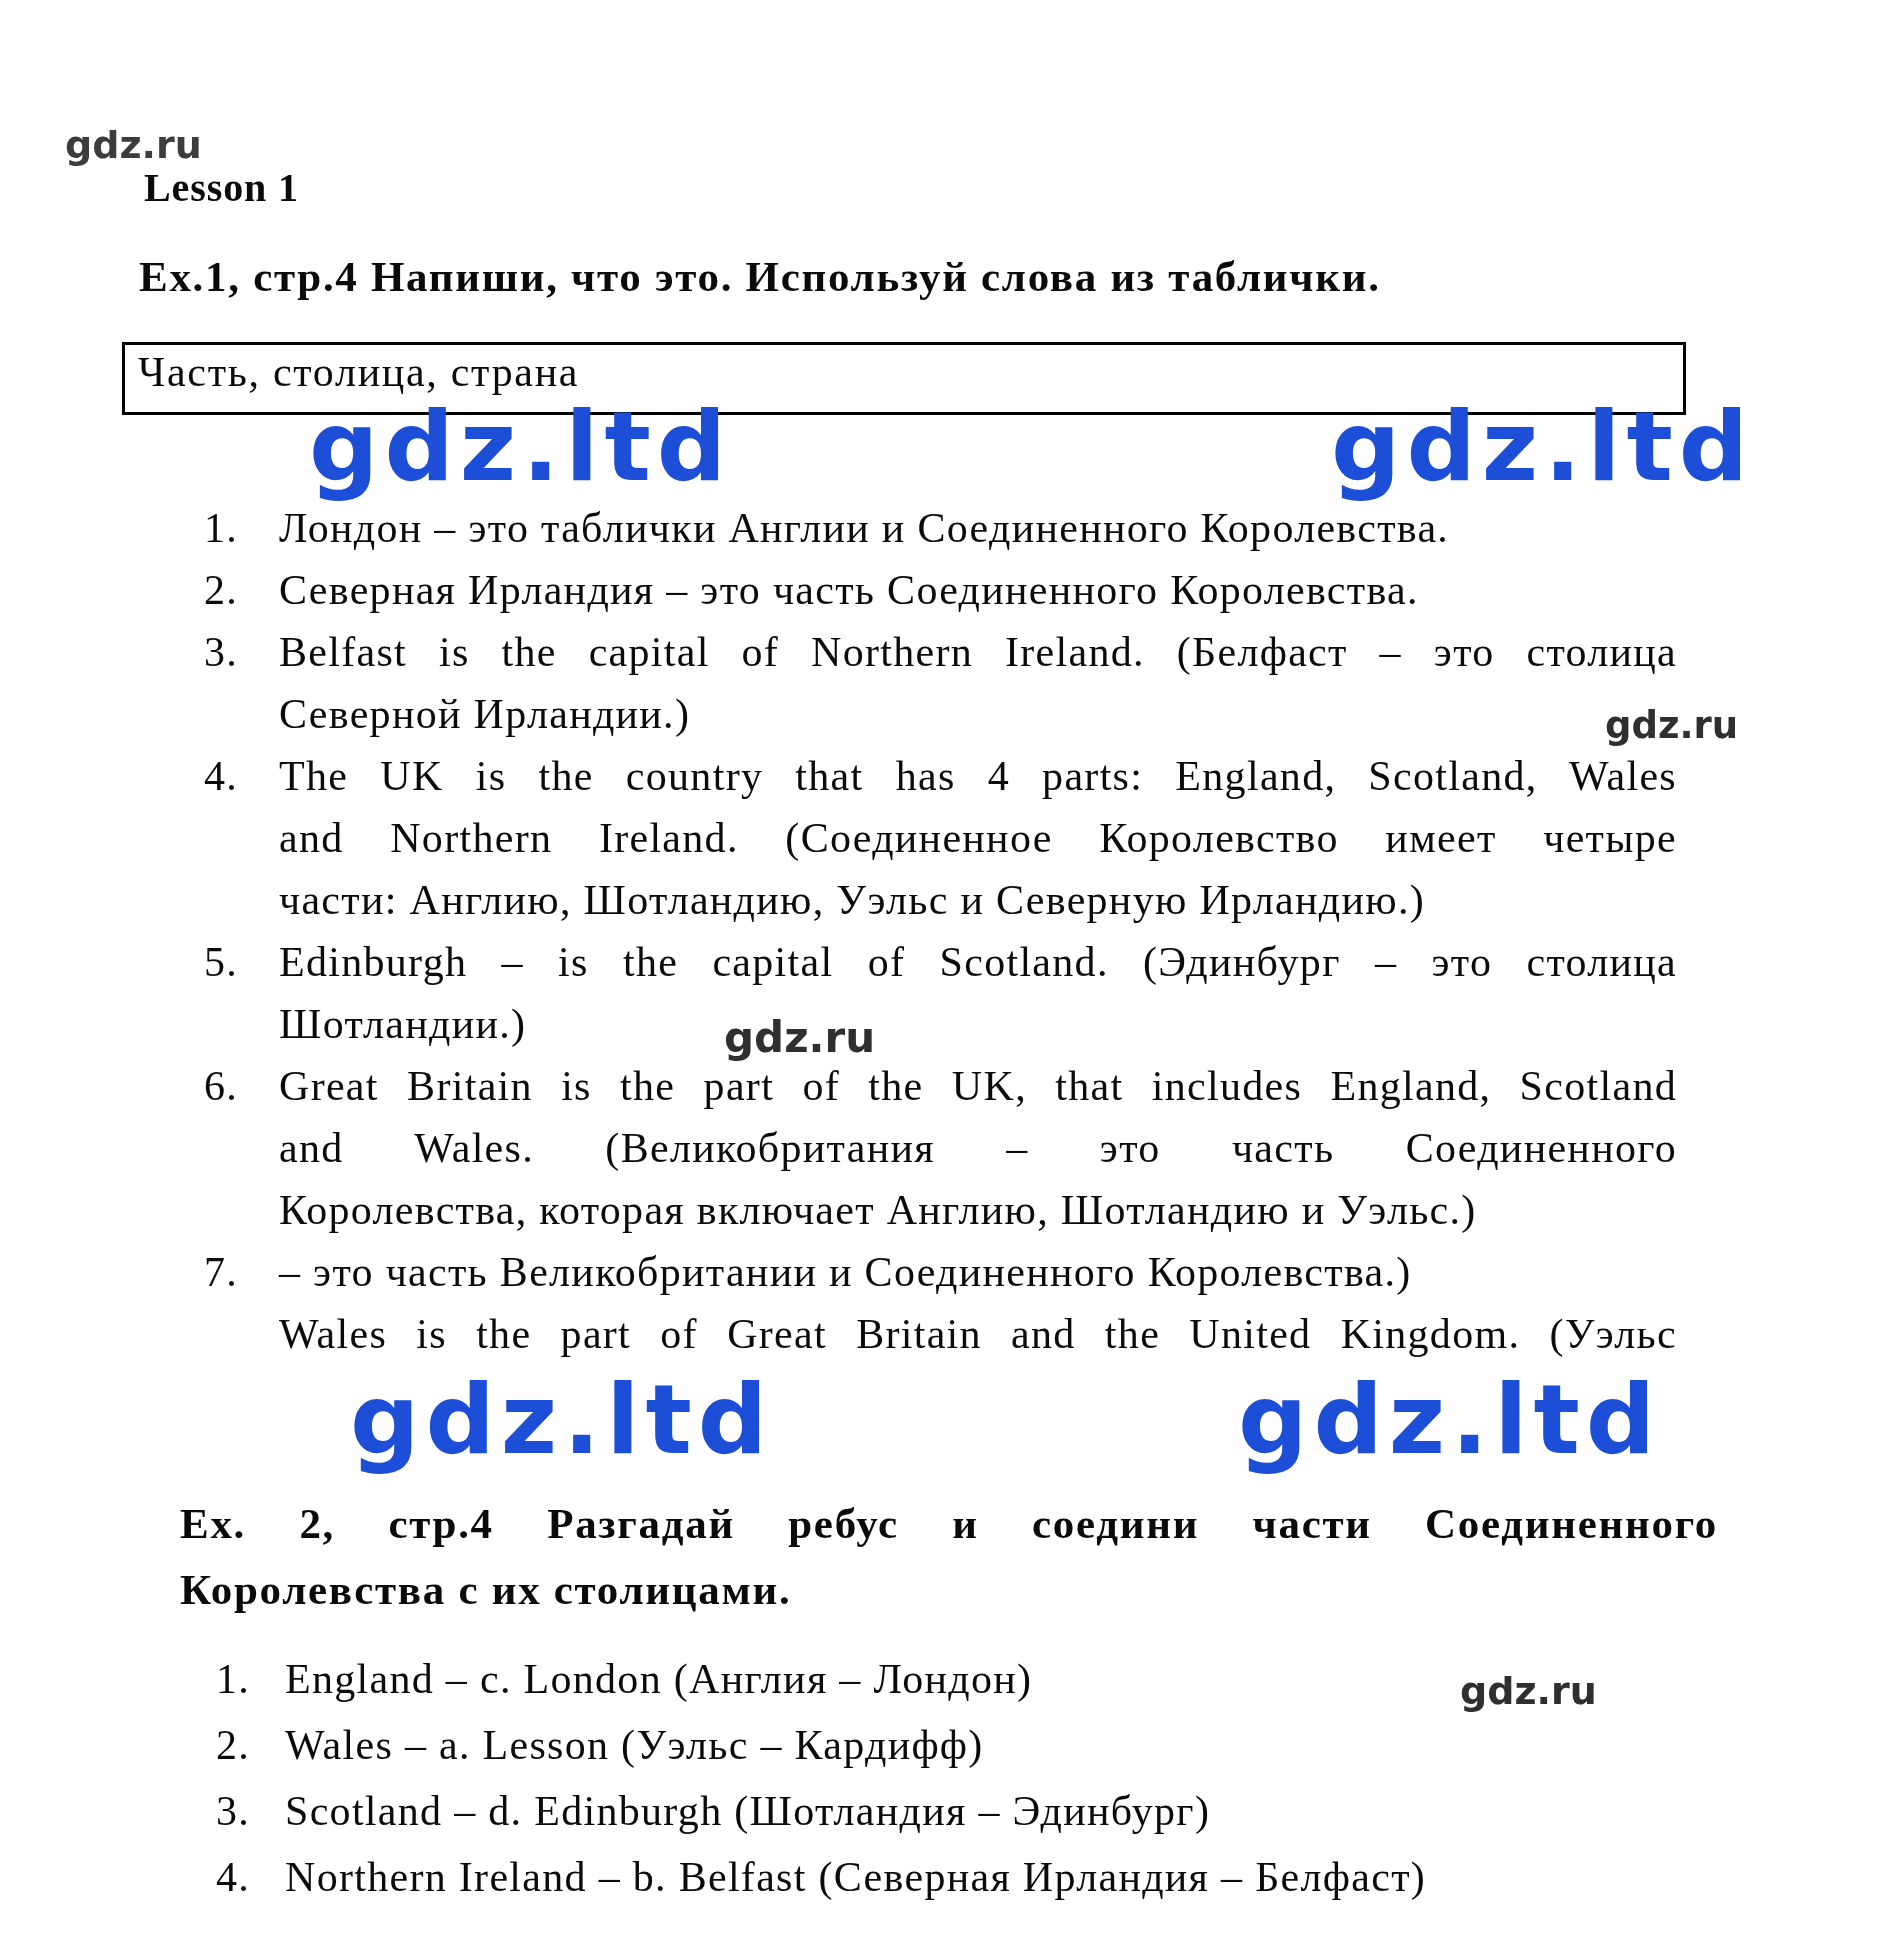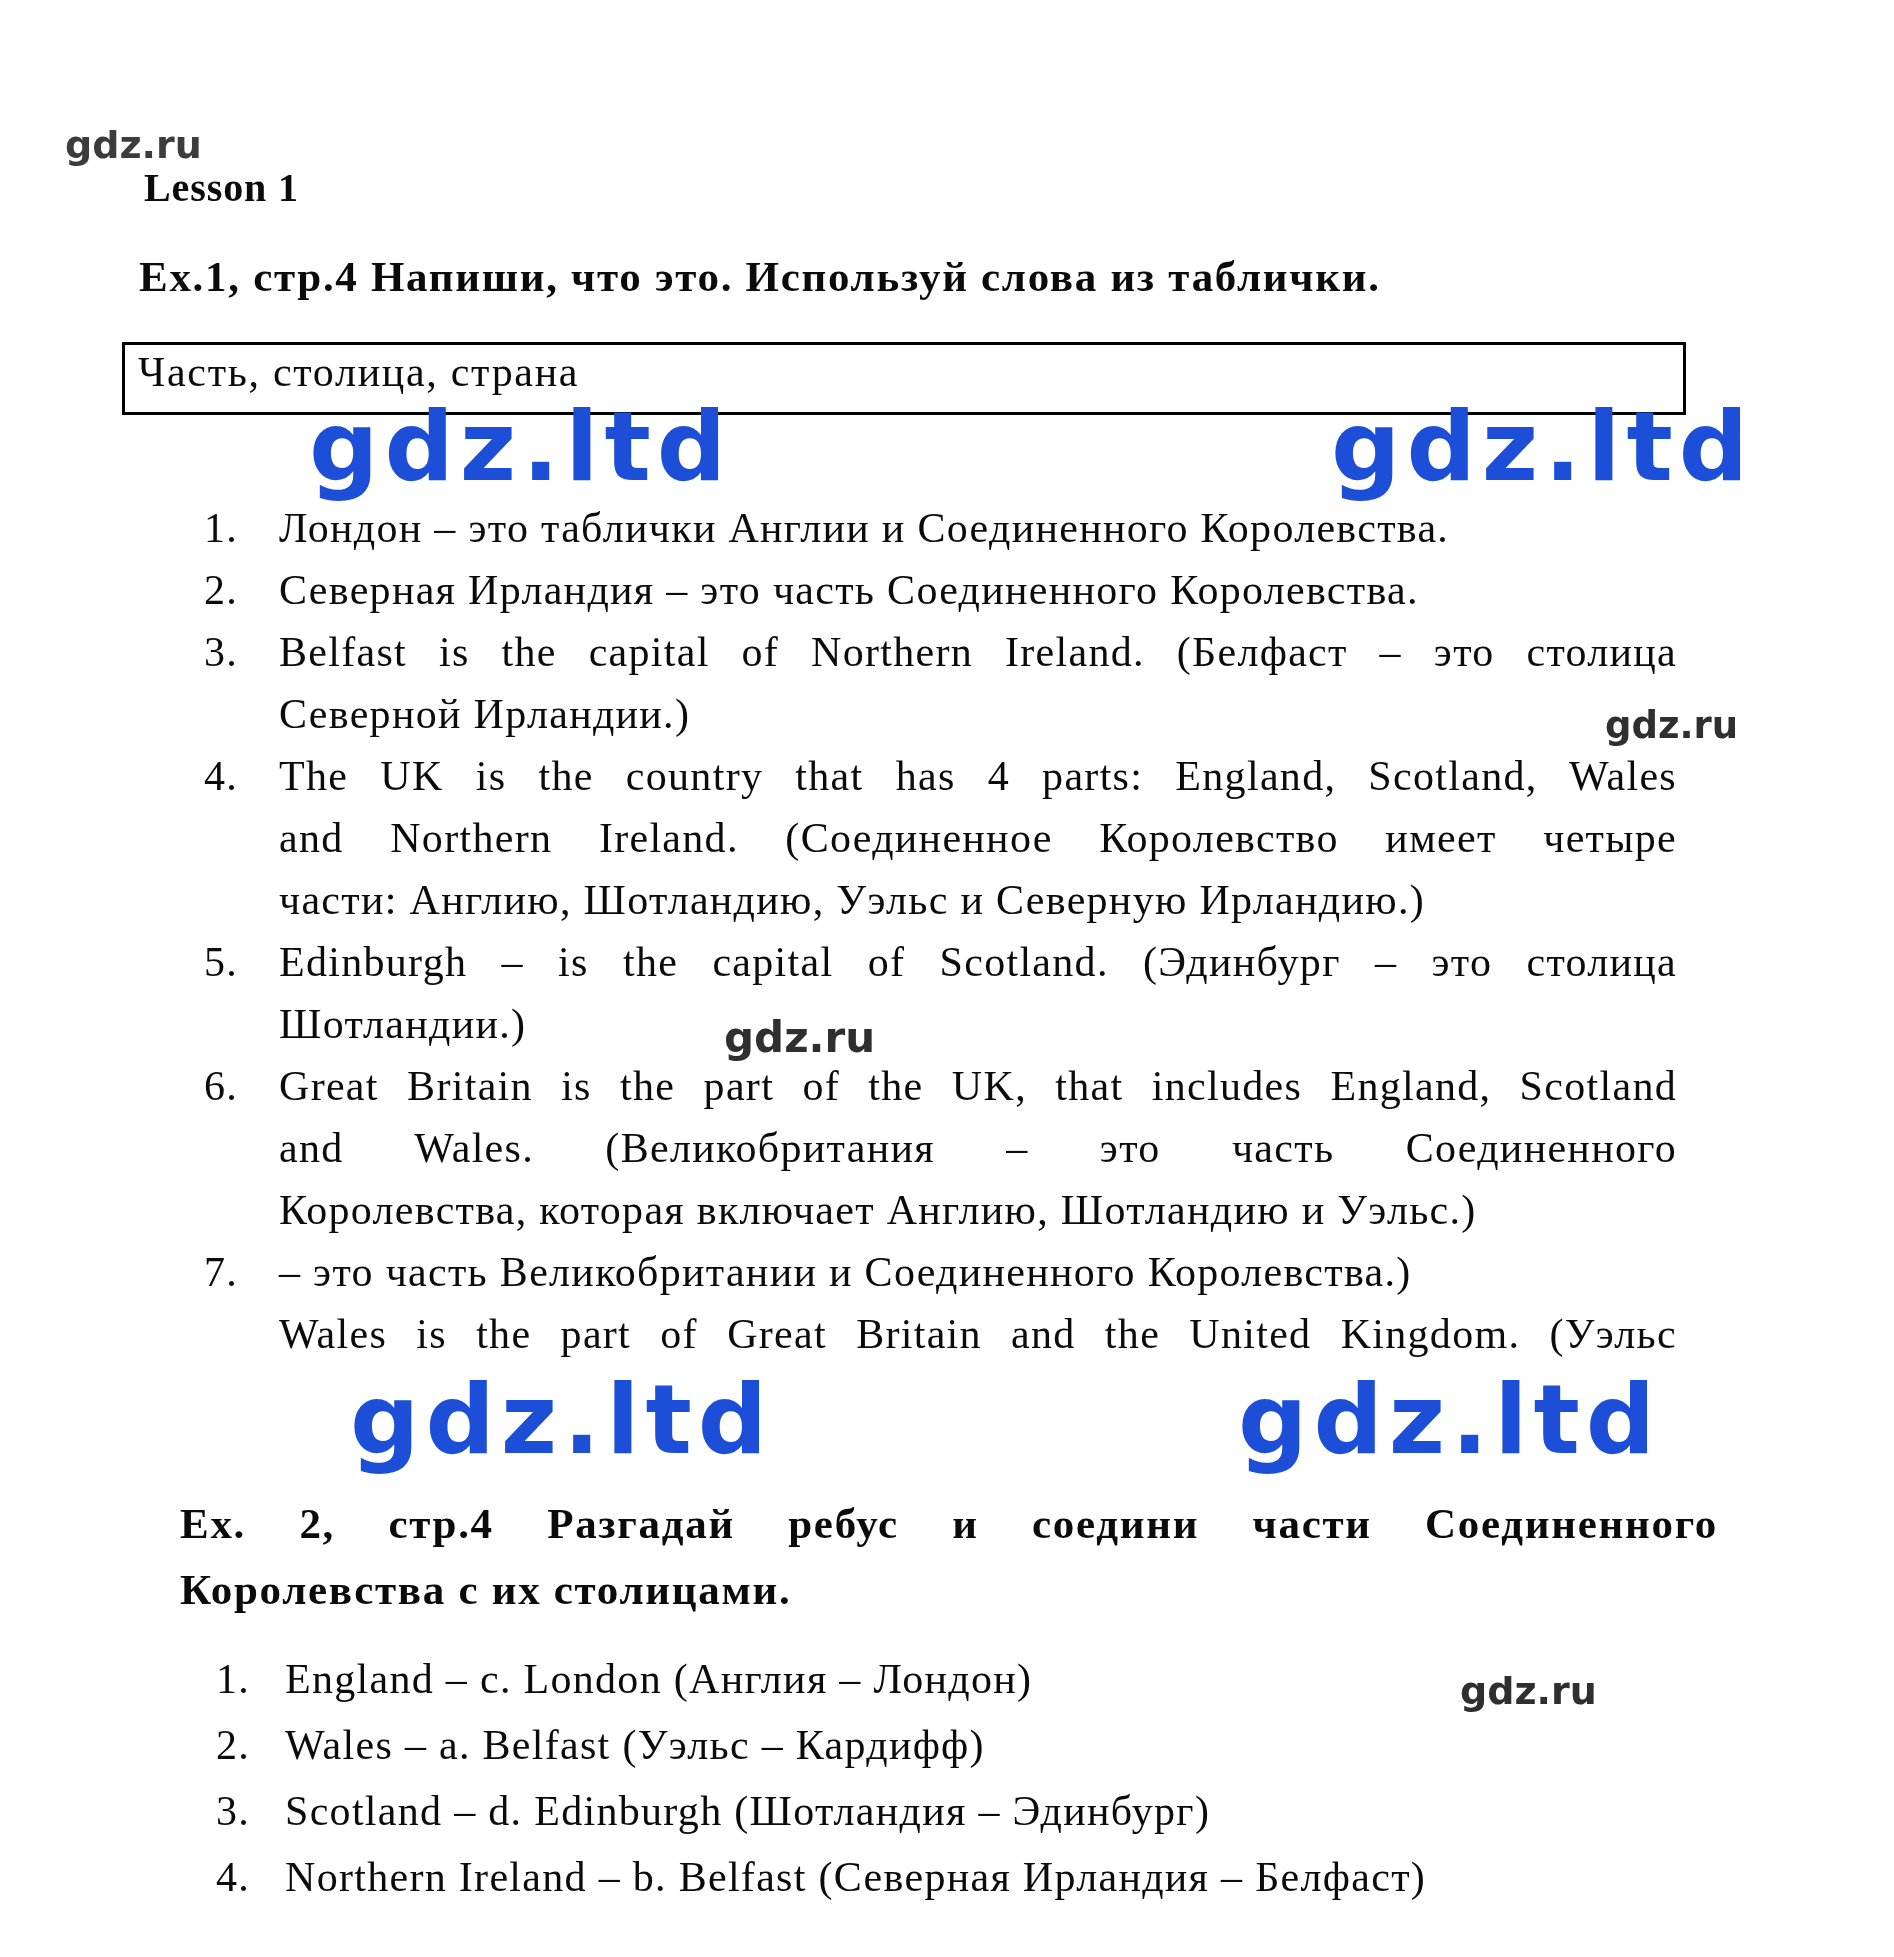--- a/index.html
+++ b/index.html
@@ -130,21 +130,21 @@
 
   <div class="abs list2">
 
     <div class="item2">
       <span class="num">1.</span>
       <div class="ln">England – c. London (Англия – Лондон)</div>
     </div>
 
     <div class="item2">
       <span class="num">2.</span>
-      <div class="ln">Wales – a. Belfast (Уэльс – Кардифф)</div>
+      <div class="ln">Wales – a. Lesson (Уэльс – Кардифф)</div>
     </div>
 
     <div class="item2">
       <span class="num">3.</span>
       <div class="ln">Scotland – d. Edinburgh (Шотландия – Эдинбург)</div>
     </div>
 
     <div class="item2">
       <span class="num">4.</span>
       <div class="ln">Northern Ireland – b. Belfast (Северная Ирландия – Белфаст)</div>

